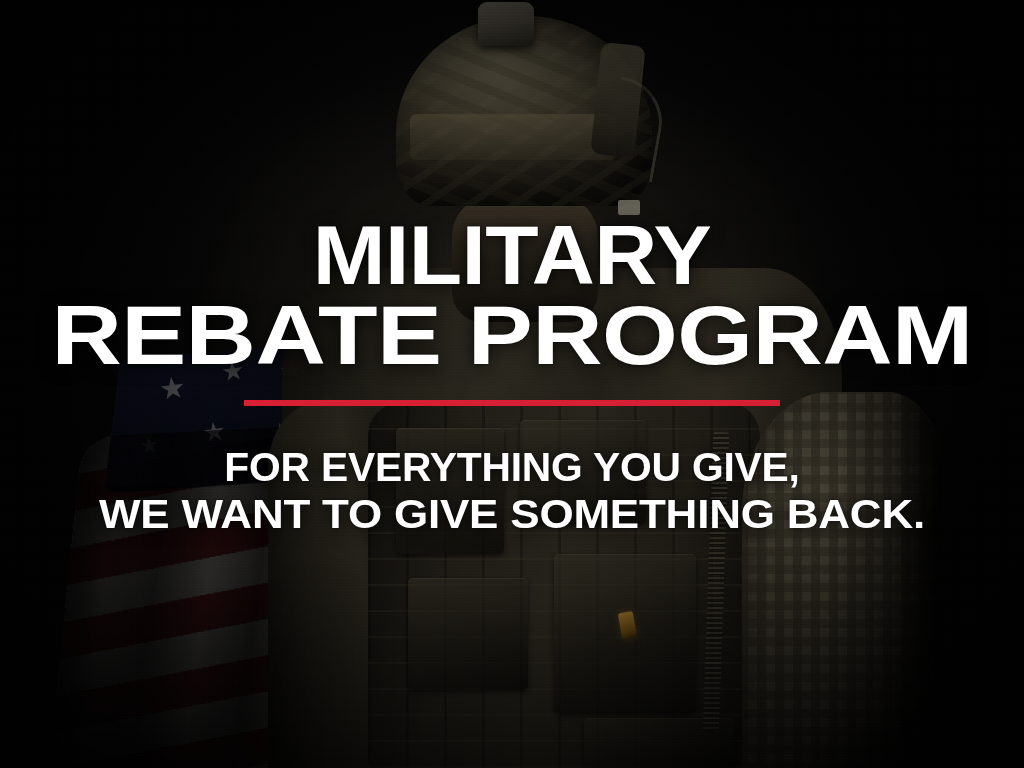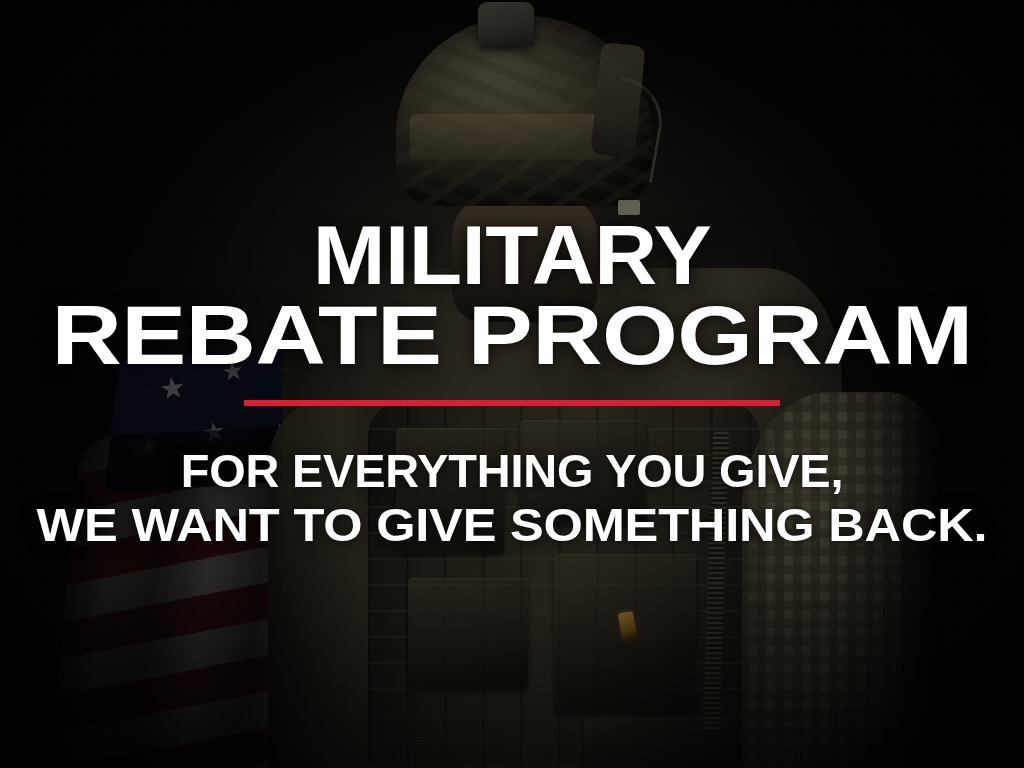--- a/index.html
+++ b/index.html
@@ -447,21 +447,21 @@
     border: 0;
     margin: 0;
   }
 
   .subhead {
     margin: 0;
     color: #ffffff;
     font-family: "Liberation Sans", sans-serif;
     font-weight: 700;
     text-align: center;
-    font-size: 46px;
+    font-size: 40px;
     line-height: 1.18;
     letter-spacing: -0.2px;
     text-shadow: 0 2px 14px rgba(0,0,0,0.72), 0 0 3px rgba(0,0,0,0.5);
   }
   .subhead .sl1 { display: block; transform: scaleX(1.02); }
   .subhead .sl2 { display: block; transform: scaleX(1.10); }
 
   .pos-headline { position: absolute; top: 216px; left: 0; right: 0; }
   .pos-divider  { position: absolute; top: 400px; left: 50%; transform: translateX(-50%); }
   .pos-subhead  { position: absolute; top: 444px; left: 0; right: 0; }

